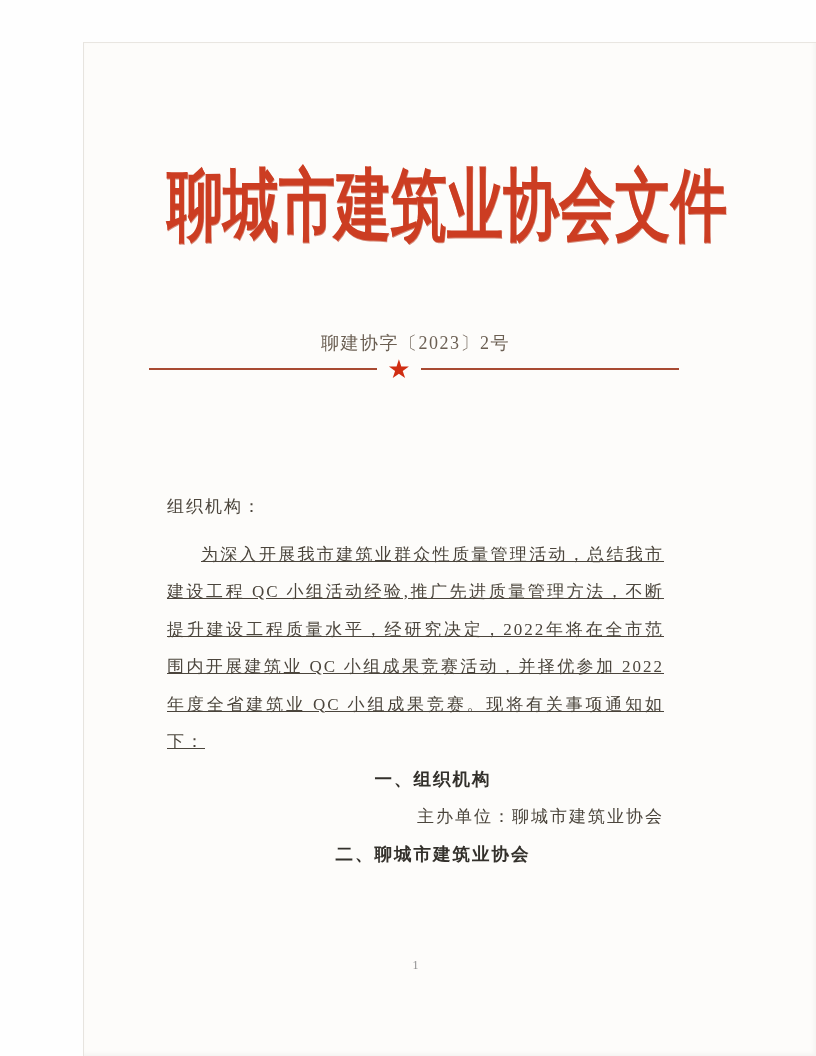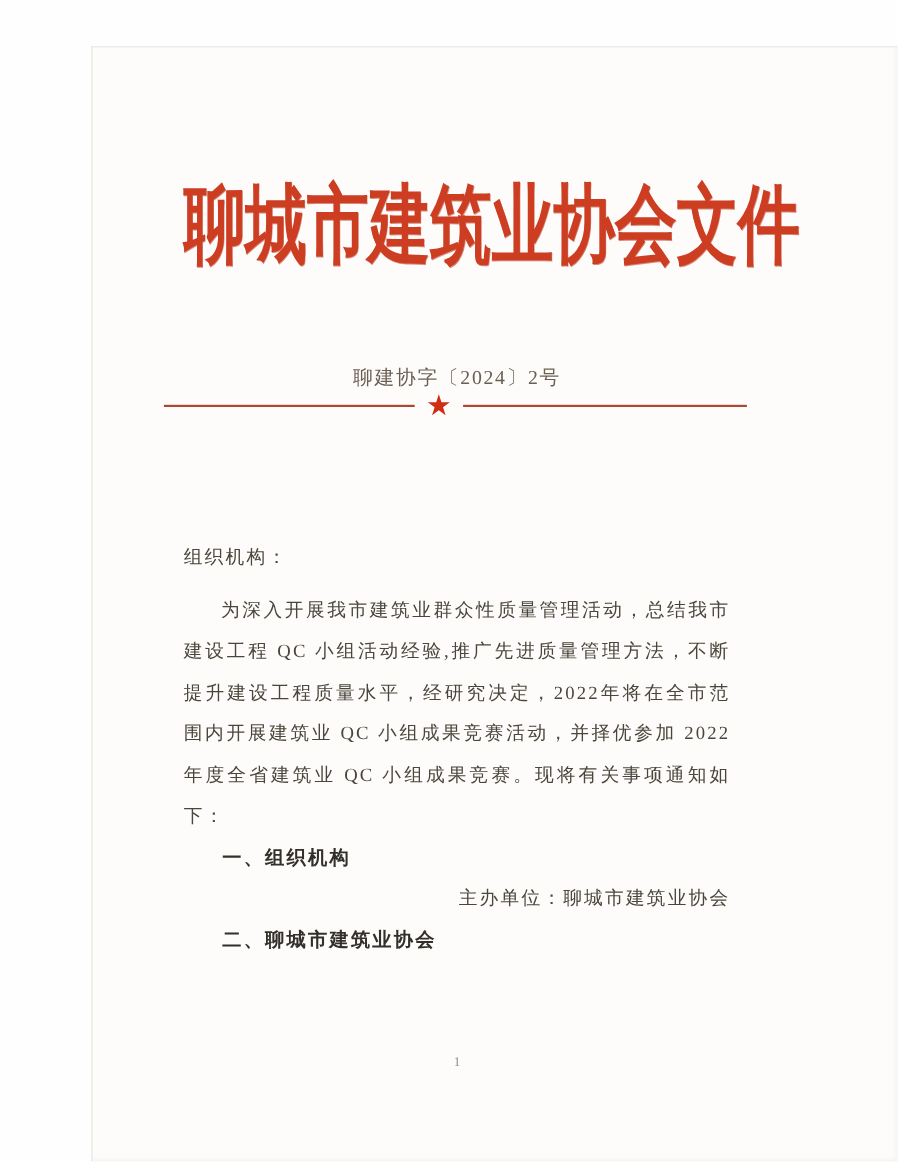--- a/index.html
+++ b/index.html
@@ -86,48 +86,48 @@
   
   .body-text {
     top: 445px;
     font-size: 17px;
     line-height: 37.5px;
     letter-spacing: 2px;
     color: #4b453c;
     text-align: justify;
   }
   .body-text p.indent { text-indent: 2em; }
-  .body-text .para1 { margin-top: 10px; }
+  .body-text .para1 { margin-top: 10px; text-decoration: underline; }
   .section-heading {
     font-family: "Liberation Sans", "DejaVu Sans", sans-serif;
     font-weight: bold;
     font-size: 17.5px;
     letter-spacing: 2px;
     color: #33302b;
     text-indent: 2em;
-    text-align: left;
+    text-align: center;
   }
   .organizer { text-indent: 2em; text-align: right; }
   
   .page-number {
     top: 915px;
     text-align: center;
     font-size: 12px;
     color: #8e8e8e;
   }
 </style>
 </head>
 <body>
 
 <div class="scan-area">
   <div class="paper">
 
     <div class="content-col org-title">聊城市建筑业协会文件</div>
 
-    <div class="content-col doc-number">聊建协字〔2024〕2号</div>
+    <div class="content-col doc-number">聊建协字〔2023〕2号</div>
 
     <div class="red-rule-row">
       <div class="rule-seg left"></div>
       <div class="star-box">★</div>
       <div class="rule-seg right"></div>
     </div>
 
 
     <div class="content-col body-text">
       <p>组织机构：</p>

